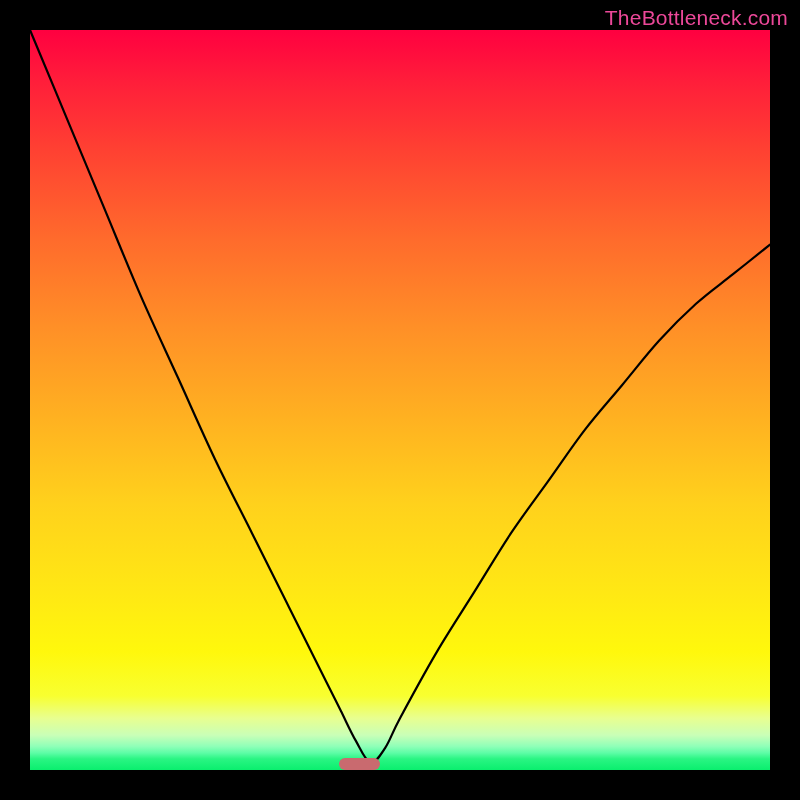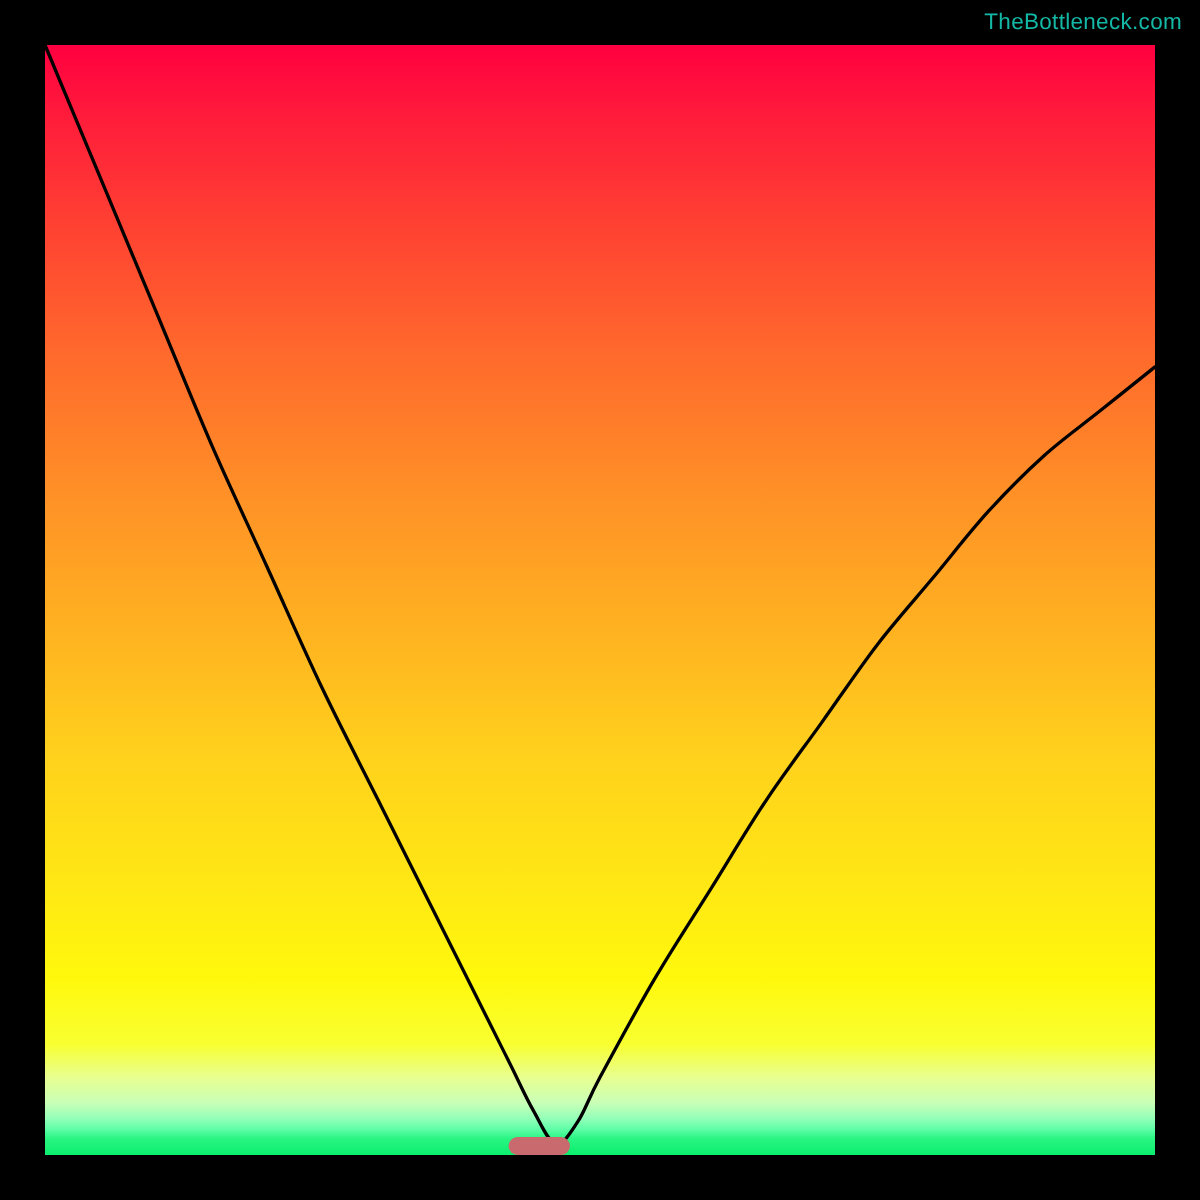--- a/index.html
+++ b/index.html
@@ -55,22 +55,22 @@
   .marker {
     position: absolute;
     height: 12px;
     border-radius: 6px;
     background: #c96a6f;
   }
   .watermark {
     position: absolute;
     top: 6px;
     right: 12px;
-    color: #14b8a6;
-    font-size: 15px;
+    color: #ec4899;
+    font-size: 21px;
     font-weight: 500;
     letter-spacing: 0.2px;
   }
 </style>
 </head>
 <body>
 
 <div class="frame">
 
   <div class="plot-area">

